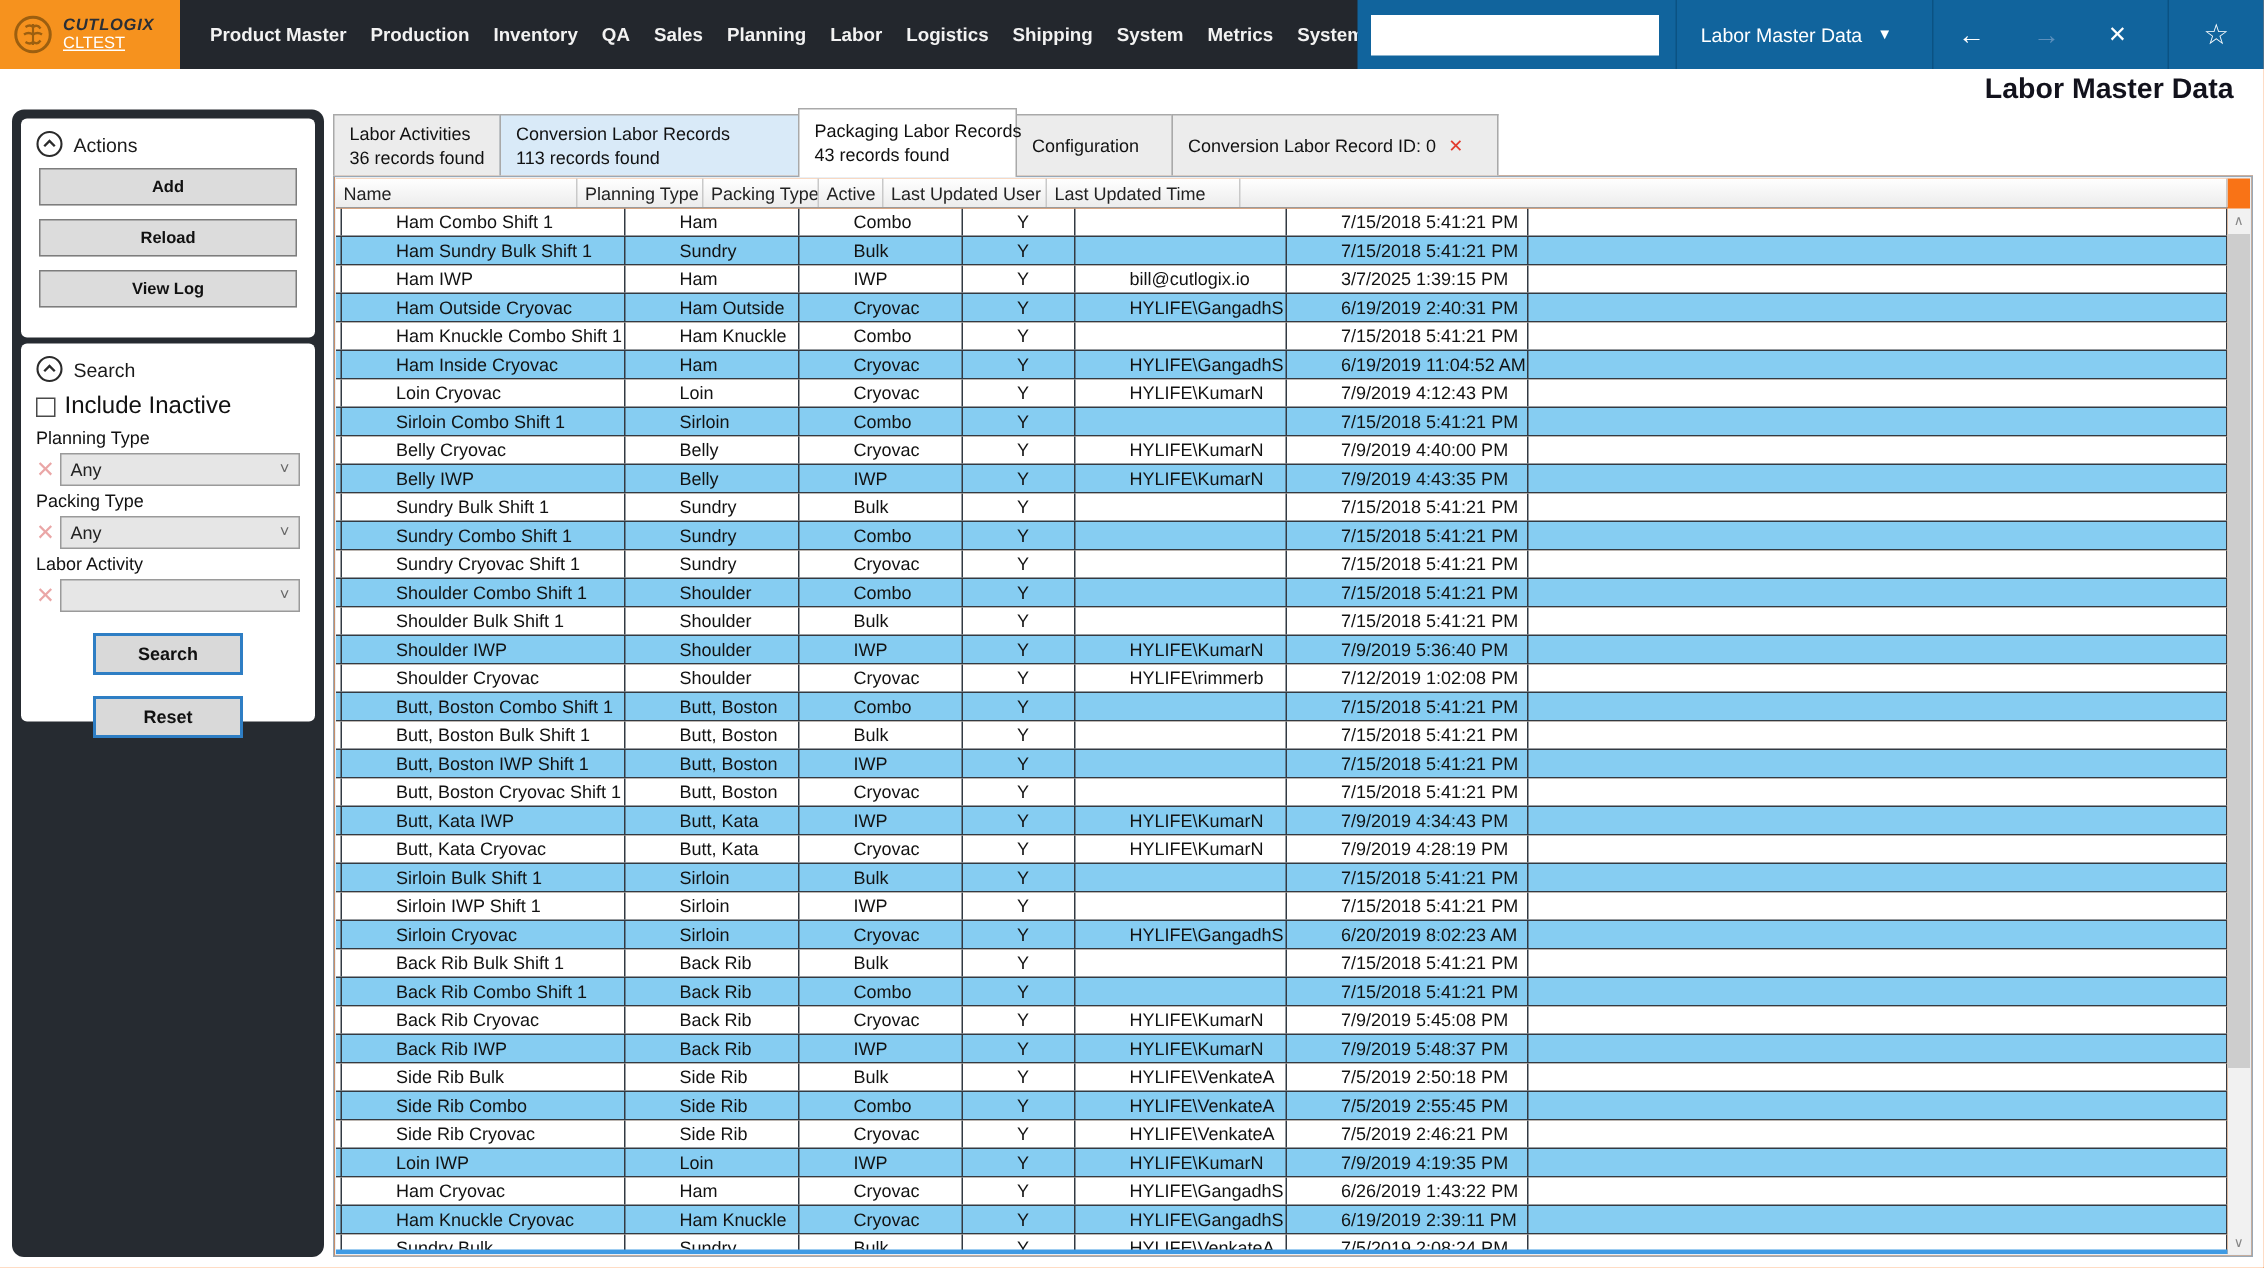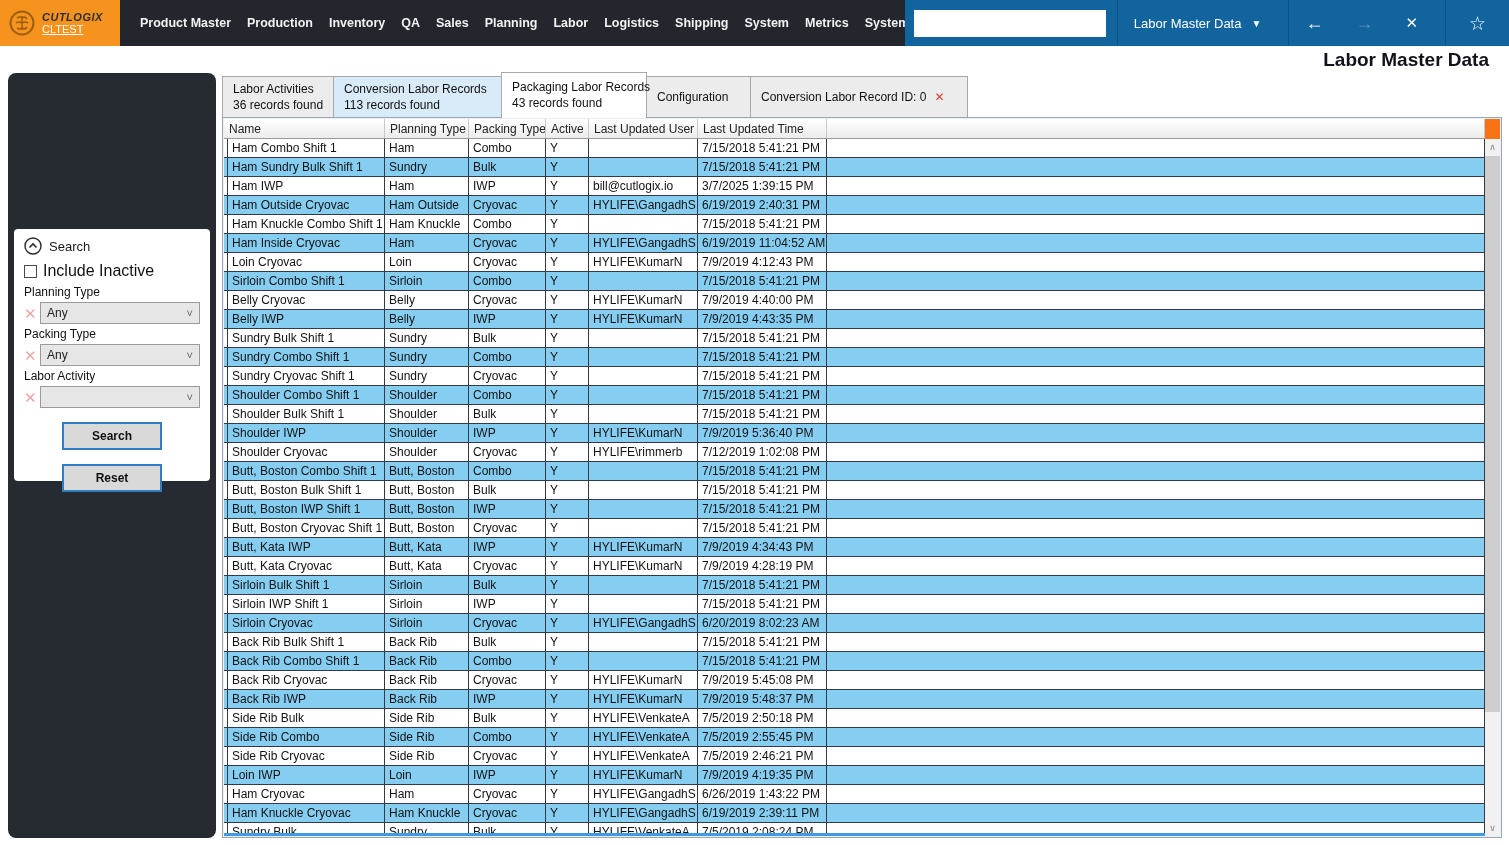--- a/index.html
+++ b/index.html
@@ -50,28 +50,28 @@
   
   .tab-strip{position:absolute;left:222px;top:76px;height:41px;display:flex;align-items:flex-end;z-index:3;}
   .tab{background:#ececec;border:1px solid #a9a9a9;border-bottom:none;height:41px;padding:4px 10px 0 10px;font-size:12px;color:#111;line-height:1.35;cursor:default;position:relative;}
   .tab + .tab{margin-left:-1px;}
   .tab.single{display:flex;align-items:center;padding-top:0;}
   .tab.highlight{background:var(--tabhl);}
   .tab.active{background:#fff;height:46px;margin-bottom:-1px;z-index:4;padding-top:6px;}
   .tab-title{white-space:nowrap;}
   .tab-sub{white-space:nowrap;}
   .tab-close{color:var(--red);font-weight:bold;margin-left:8px;font-size:12px;}
-  .t0{width:112px;} .t1{width:169px;} .t2{width:146px;} .t3{width:105px;} .t4{width:218px;}
+  .t0{width:112px;} .t1{width:200px;} .t2{width:146px;} .t3{width:105px;} .t4{width:218px;}
   
   .content-panel{position:absolute;left:222px;top:117px;width:1280px;height:721px;background:#f97316;border:1px solid #9aa8b5;box-shadow:inset 0 0 0 1px #e9eff4;}
   .thead{position:absolute;left:1px;top:1px;right:16px;height:20px;background:linear-gradient(#ffffff,#ececec);border-bottom:1px solid #9a9a9a;display:flex;}
   .hcell{height:100%;display:flex;align-items:center;padding-left:5px;font-size:12px;color:#222;border-right:1px solid #c9c9c9;white-space:nowrap;overflow:hidden;}
   .hc0{width:161px;} .hc1{width:84px;} .hc2{width:77px;} .hc3{width:43px;} .hc4{width:109px;} .hc5{width:129px;}
   .tbody{position:absolute;left:1px;top:21px;right:16px;bottom:1px;overflow:hidden;}
-  .trow{display:flex;height:19px;background:#fff;border-bottom:1px solid var(--grid);}
+  .trow{display:flex;height:19px;background:#fff;border-bottom:1px solid var(--grid);gap:32px;}
   .trow.stripe{background:var(--stripe);}
   .rowhead{width:4px;border-right:1px solid var(--grid);flex:0 0 auto;}
   .tcell{height:100%;display:flex;align-items:center;padding-left:4px;font-size:12px;color:#121212;border-right:1px solid var(--grid);white-space:nowrap;overflow:hidden;flex:0 0 auto;}
   .c0{width:157px;} .c1{width:84px;} .c2{width:77px;} .c3{width:43px;} .c4{width:109px;} .c5{width:129px;}
   .row-filler{flex:1;}
   .bottom-strip{position:absolute;left:1px;right:16px;bottom:1px;height:3px;background:#3f9be4;z-index:2;}
   
   .vscroll{position:absolute;right:1px;top:21px;bottom:1px;width:15px;background:#f1f1f1;}
   .vs-btn{position:absolute;left:0;width:15px;height:16px;display:flex;align-items:center;justify-content:center;font-size:9px;color:#868686;}
   .vs-up{top:0;} .vs-down{bottom:0;}
@@ -118,20 +118,34 @@
     <div class="nav-btn dim">→</div>
     <div class="nav-btn close-x">✕</div>
     <div class="nav-div"></div>
     <div class="nav-btn nav-star">☆</div>
   </div>
 </div>
 
 <div class="page-title">Labor Master Data</div>
 
 <div class="sidebar">
+  <div class="card card-actions">
+    <div class="card-head">
+      <svg class="chev-circle" viewBox="0 0 18 18">
+        <circle cx="9" cy="9" r="8" fill="none" stroke="#2b2b2b" stroke-width="1.4"></circle>
+        <polyline points="5.5,10.5 9,7 12.5,10.5" fill="none" stroke="#2b2b2b" stroke-width="1.6"></polyline>
+      </svg>
+      <span class="card-title">Actions</span>
+    </div>
+    <div>
+        <button class="act-btn">Add</button>
+        <button class="act-btn">Reload</button>
+        <button class="act-btn">View Log</button>
+      </div>
+  </div>
 
   <div class="card card-search">
     <div class="card-head">
       <svg class="chev-circle" viewBox="0 0 18 18">
         <circle cx="9" cy="9" r="8" fill="none" stroke="#2b2b2b" stroke-width="1.4"></circle>
         <polyline points="5.5,10.5 9,7 12.5,10.5" fill="none" stroke="#2b2b2b" stroke-width="1.6"></polyline>
       </svg>
       <span class="card-title">Search</span>
     </div>
     <div class="chk-row">

